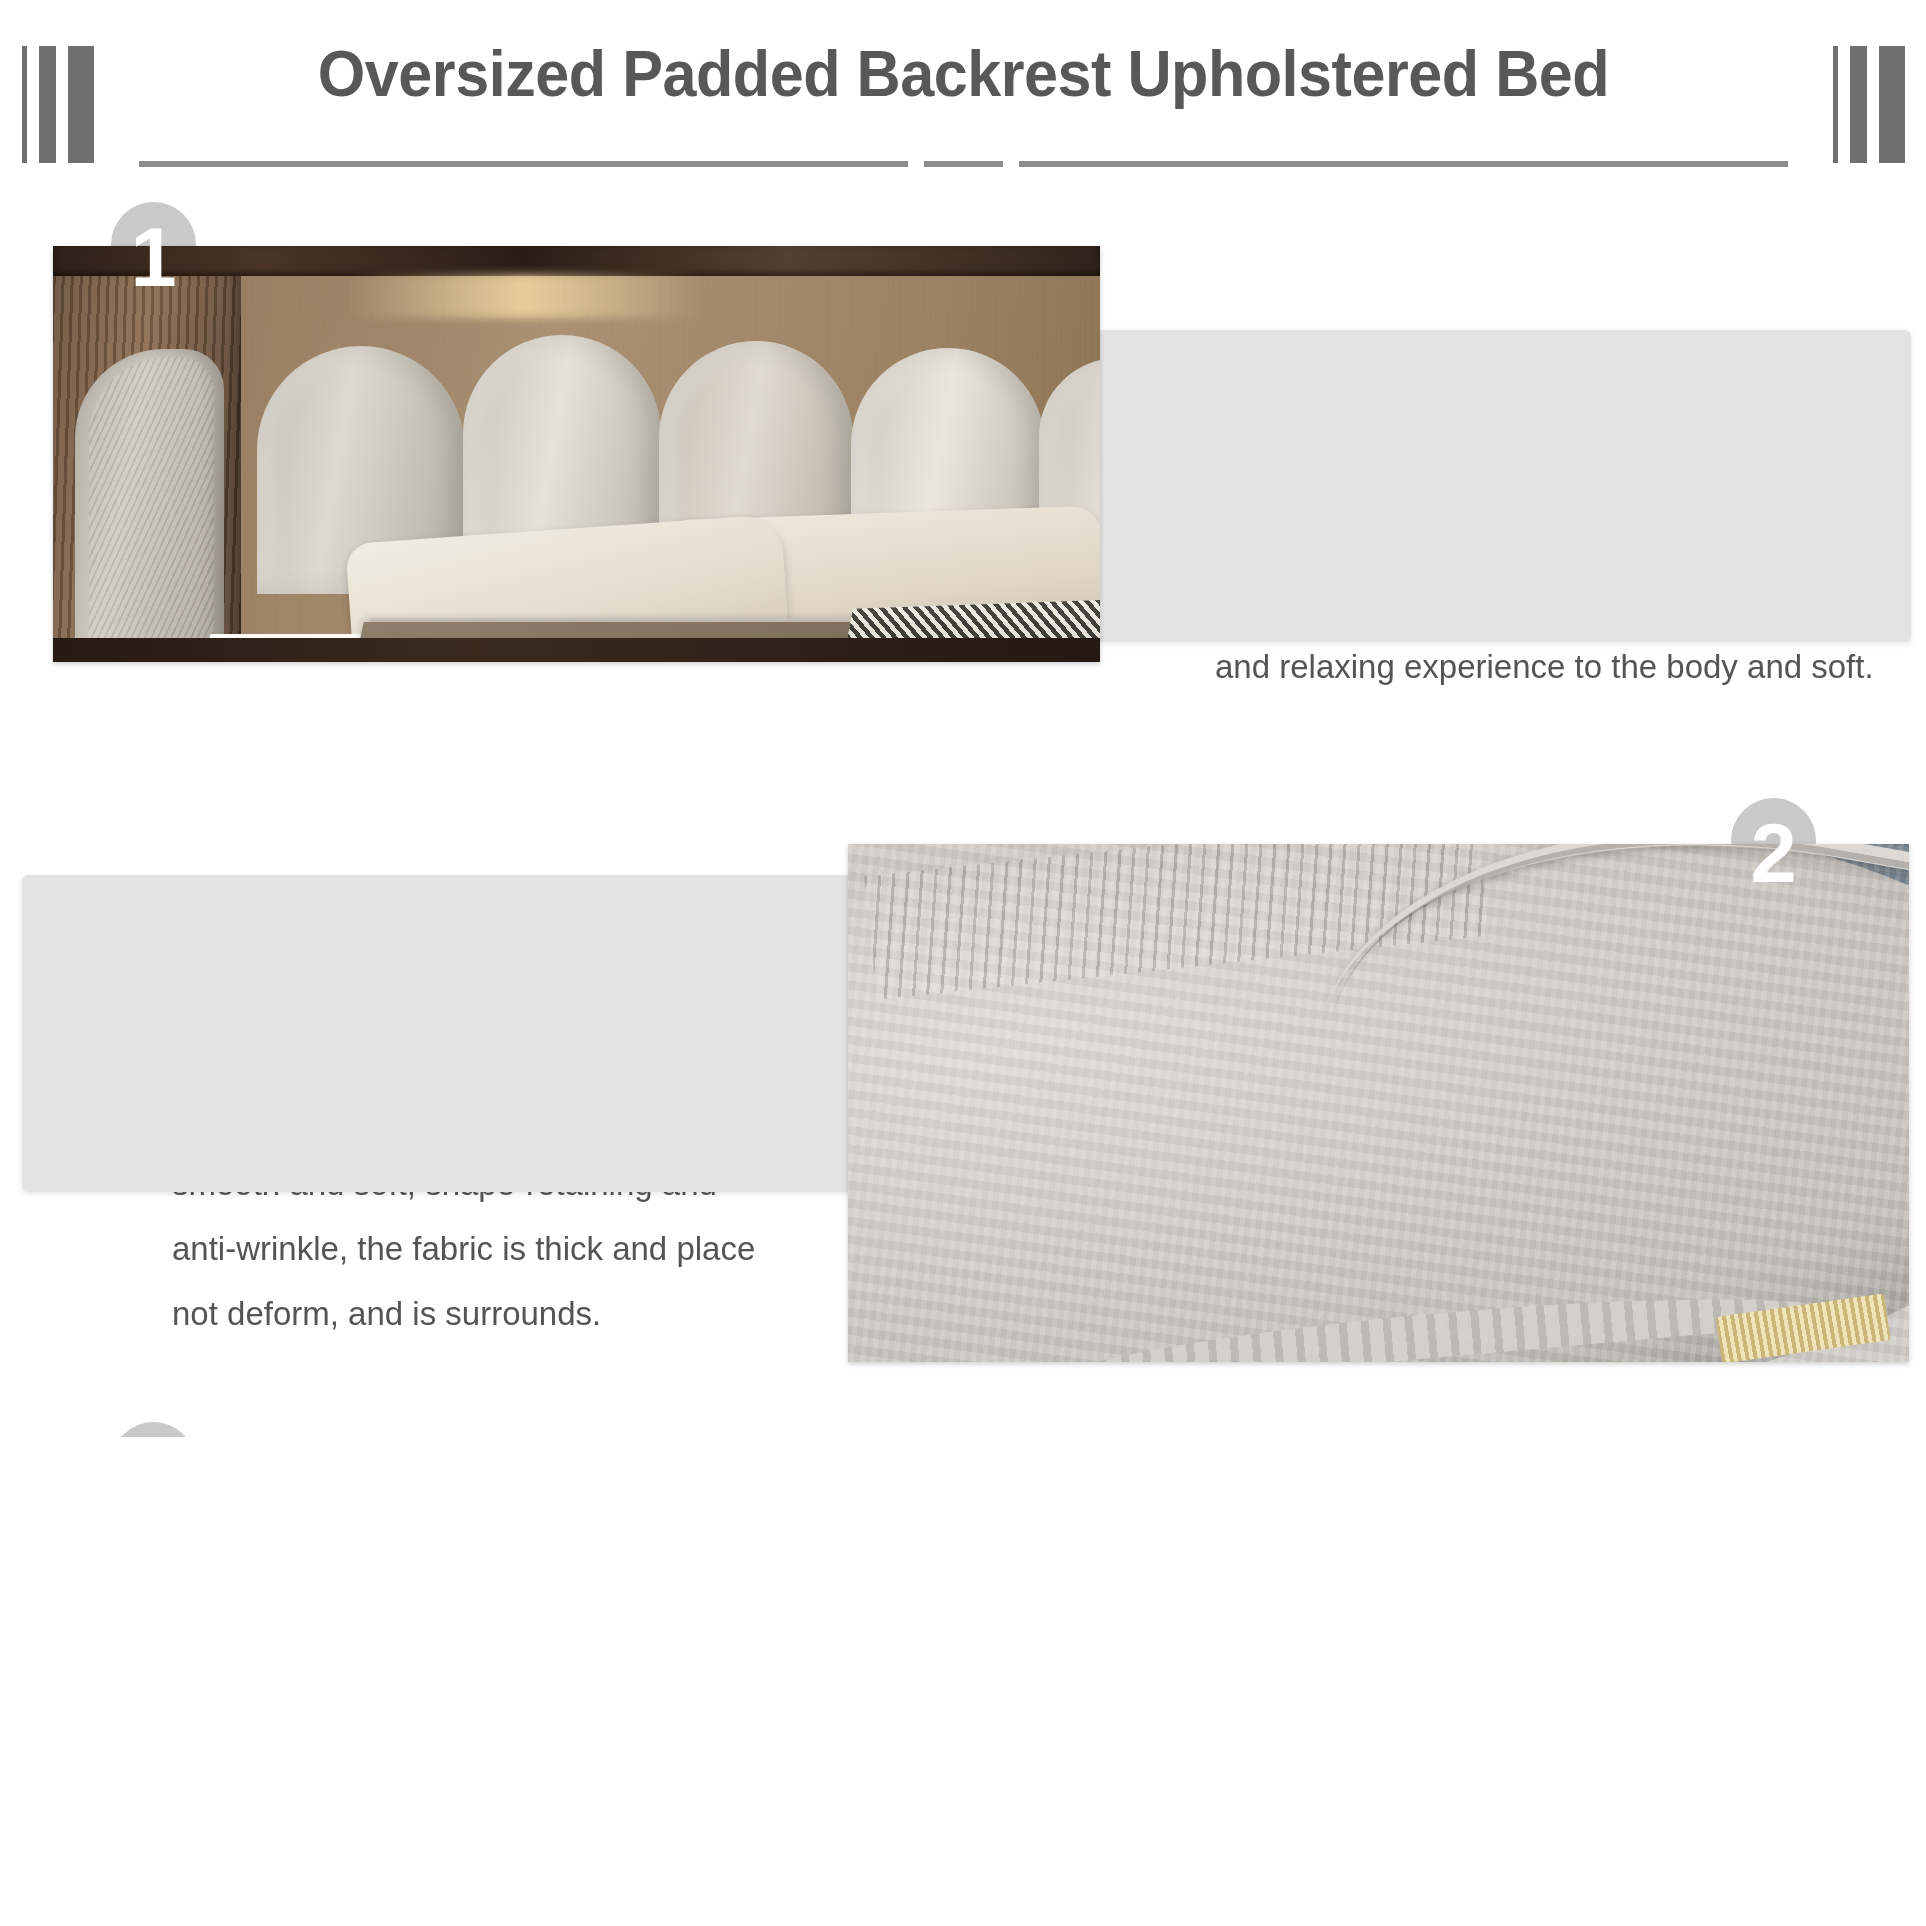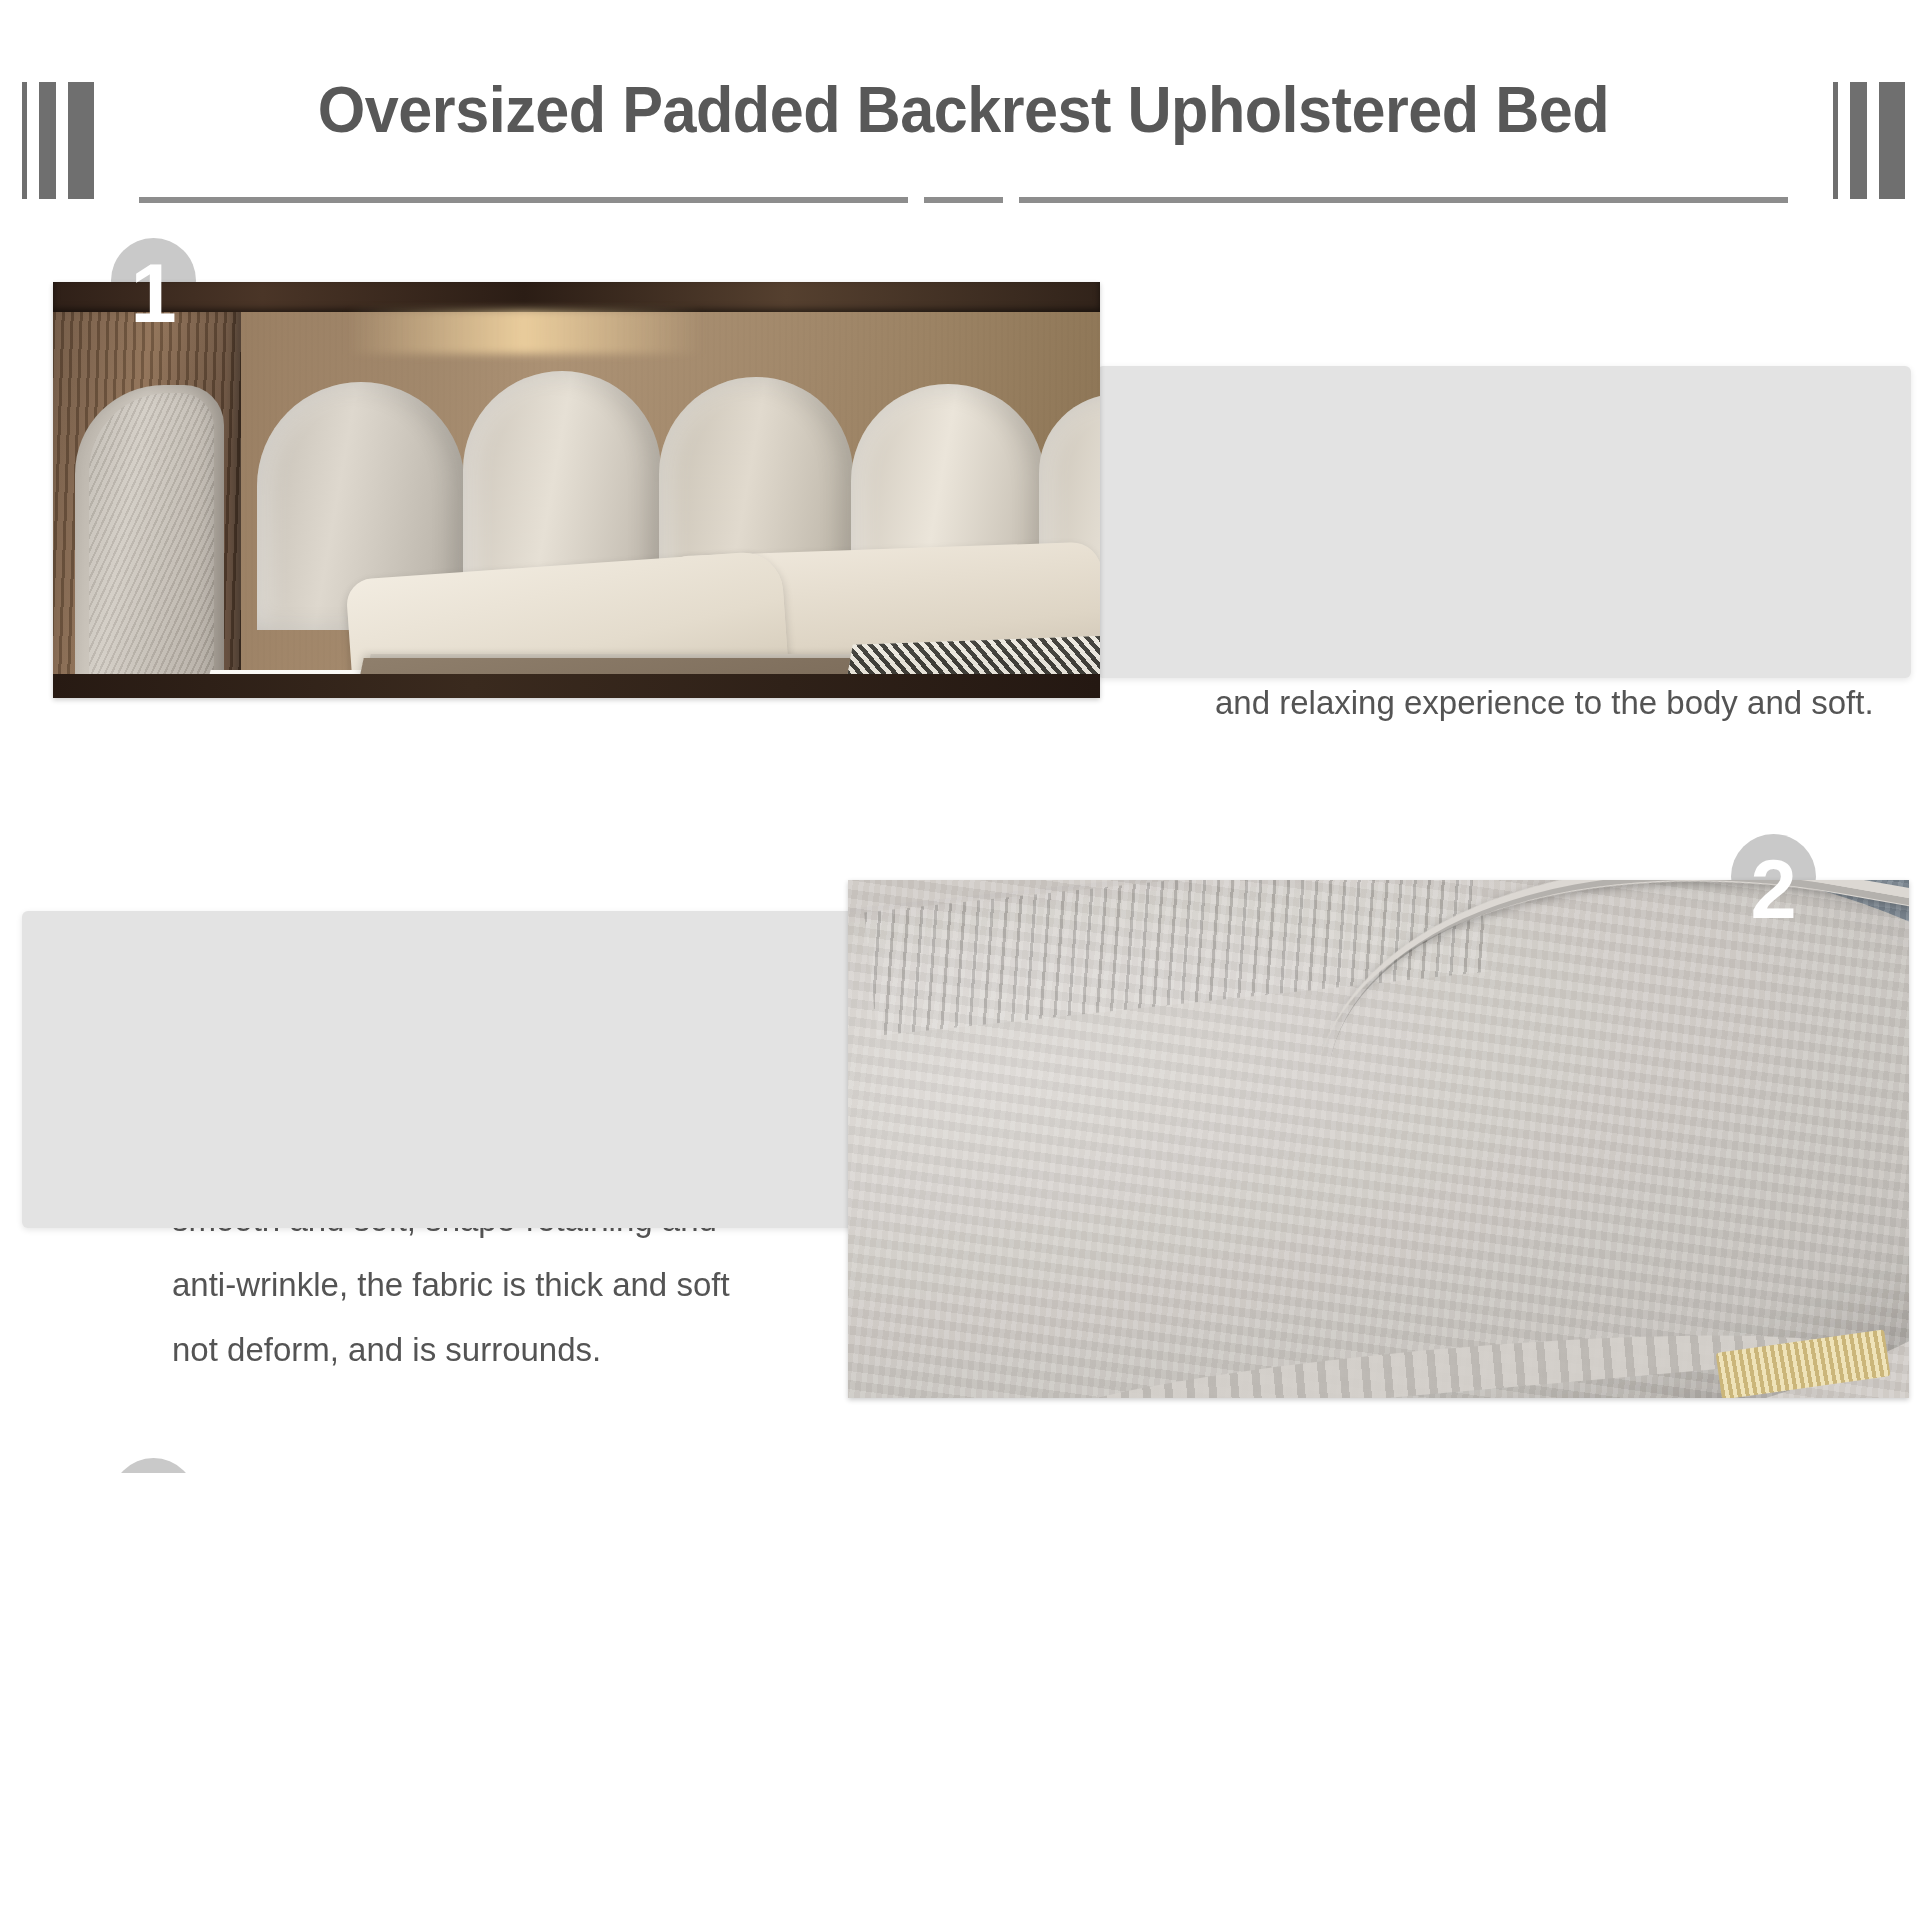--- a/index.html
+++ b/index.html
@@ -3,21 +3,21 @@
 <meta charset="utf-8">
 <style>
   html,body{margin:0;padding:0;}
   body{
     width:1927px;height:1927px;
     background:#ffffff;
     font-family:"Liberation Sans","DejaVu Sans",sans-serif;
     overflow:hidden;
     position:relative;
   }
-  .page{position:relative;width:1927px;height:1437px;background:#fff;overflow:hidden;margin-top:36px;}
+  .page{position:relative;width:1927px;height:1437px;background:#fff;overflow:hidden;}
 
   
   .header{position:absolute;left:0;top:0;width:1927px;height:194px;}
   .bars{position:absolute;top:46px;display:flex;align-items:flex-start;height:119px;}
   .bars.left{left:22px;}
   .bars.right{right:22px;}
   .bar{background:#6f6f6f;margin-right:12px;box-shadow:0 0 0 1px rgba(255,255,255,.6);}
   .bars.right .bar{margin-right:0;margin-left:12px;}
   .bar.thin{width:5px;height:117px;}
   .bar.mid{width:17px;height:117px;}
@@ -290,21 +290,21 @@
     <div>The cloud-like comfort brings a comfortable</div>
     <div>and relaxing experience to the body and soft.</div>
   </div>
 
   <div class="panel" id="panel2"></div>
   <div class="card-title" id="title2">Skin-friendly Fabric</div>
   <div class="card-rule" id="rule2"></div>
   <div class="card-body" id="body2">
     <div>Made of polyester fabric, suede plush texture,</div>
     <div>smooth and soft, shape-retaining and</div>
-    <div>anti-wrinkle, the fabric is thick and soft</div>
+    <div>anti-wrinkle, the fabric is thick and place</div>
     <div>not deform, and is surrounds.</div>
   </div>
 
   <div class="badge" id="badge2"></div>
 
   <div class="photo" id="photo2">
     <div class="i2-bg"></div>
     <div class="i2-backdrop"></div>
     <div class="i2-sheet"></div>
     <div class="i2-nap"></div>

